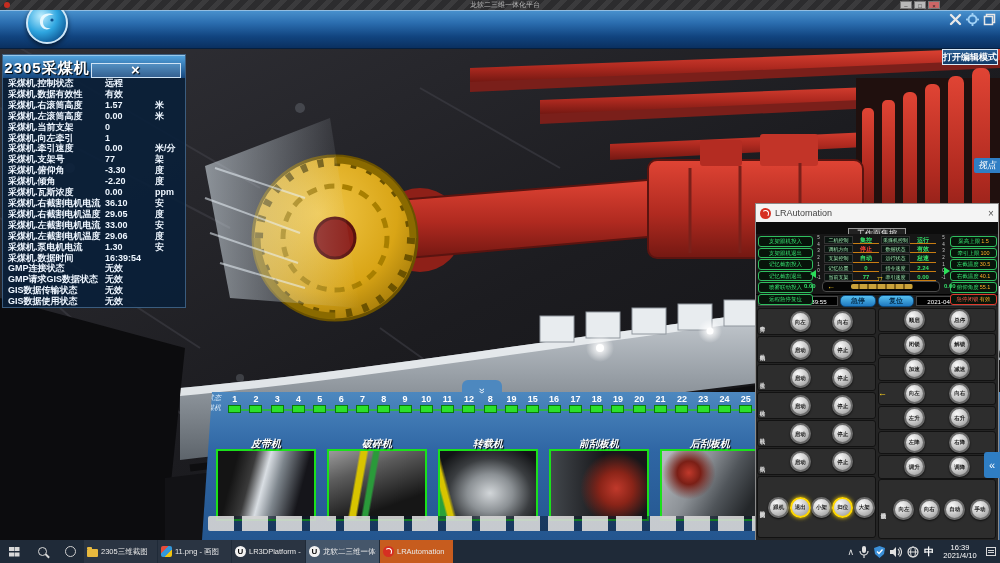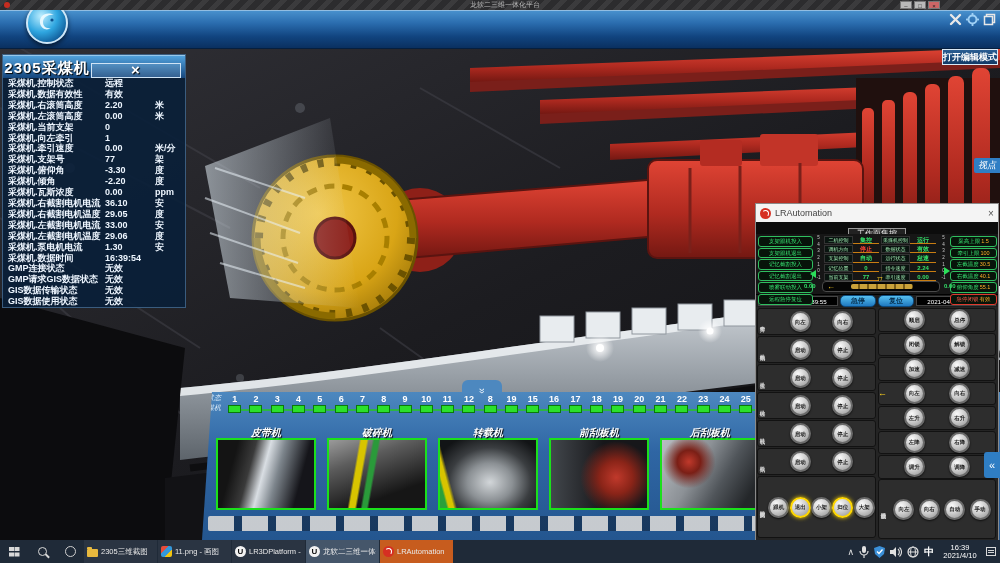--- a/index.html
+++ b/index.html
@@ -61,21 +61,21 @@
   .chev-tab{position:absolute;left:462px;top:380px;width:40px;height:13px;background:#4d88bf;
     border-radius:6px 6px 0 0;z-index:31;color:#eaf3fb;text-align:center;}
   .chev-tab span{display:inline-block;transform:rotate(-90deg);font-size:10px;line-height:12px;}
   .cb-lab{position:absolute;font-size:7px;color:#dcebf8;font-style:italic;}
   .numrow{position:absolute;left:22px;top:2px;display:flex;}
   .numcell{width:21.3px;text-align:center;}
   .numcell .n{font-size:9px;font-weight:bold;color:#fff;height:10px;line-height:10px;}
   .numcell .b{width:13px;height:8px;margin:1px auto 0;background:#2be02b;border:1px solid #0a7a0a;box-sizing:border-box;}
   .greenline{position:absolute;left:26px;top:17px;width:540px;height:2px;background:#27c427;opacity:.8;}
   .cam{position:absolute;top:34px;width:100px;text-align:center;}
-  .cam .lab{font-size:10px;font-weight:bold;font-style:italic;color:#fff;text-shadow:1px 1px 1px #000;height:12px;}
+  .cam .lab{font-size:10px;font-weight:bold;font-style:italic;color:#fff;text-shadow:1px 1px 1px #000;height:12px;margin-top:11px;}
   .thumb{width:100px;height:72px;border:2px solid #1be01b;box-sizing:border-box;background:#222;}
   .t1 .thumb{background:linear-gradient(105deg,#141414 18%,#3a3a3a 34%,#d9dee3 47%,#7d858c 60%,#15151a 82%);}
   .t2 .thumb{background:
       linear-gradient(100deg,transparent 28%,#d8c400 30%,#d8c400 35%,transparent 37%),
       linear-gradient(100deg,transparent 40%,#2a9a3a 42%,#2a9a3a 46%,transparent 48%),
       linear-gradient(160deg,#9a9a9a 0%,#5c5c5c 30%,#161616 75%);}
   .t3 .thumb{background:
       linear-gradient(75deg,#2aa03a 0%,#2aa03a 6%,#d8c400 8%,#d8c400 12%,transparent 15%),
       radial-gradient(ellipse at 52% 62%,#d2d6d9 0%,#8b9094 32%,#3a3d40 58%,#121416 85%);}
   .t4 .thumb{background:
@@ -360,21 +360,21 @@
         </div>
 
         <div class="lp-row">
           <span>采煤机.数据有效性</span>
           <span>有效</span>
           <span></span>
         </div>
 
         <div class="lp-row">
           <span>采煤机.右滚筒高度</span>
-          <span>2.20</span>
+          <span>1.57</span>
           <span>米</span>
         </div>
 
         <div class="lp-row">
           <span>采煤机.左滚筒高度</span>
           <span>0.00</span>
           <span>米</span>
         </div>
 
         <div class="lp-row">

